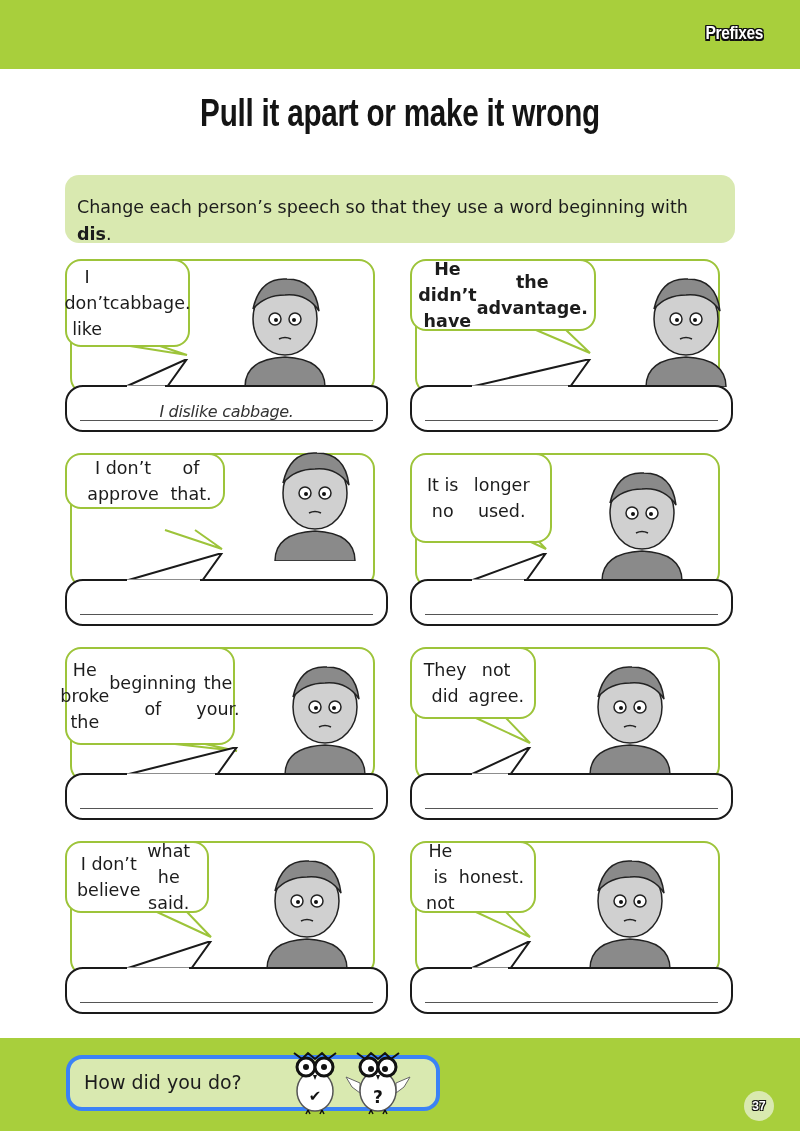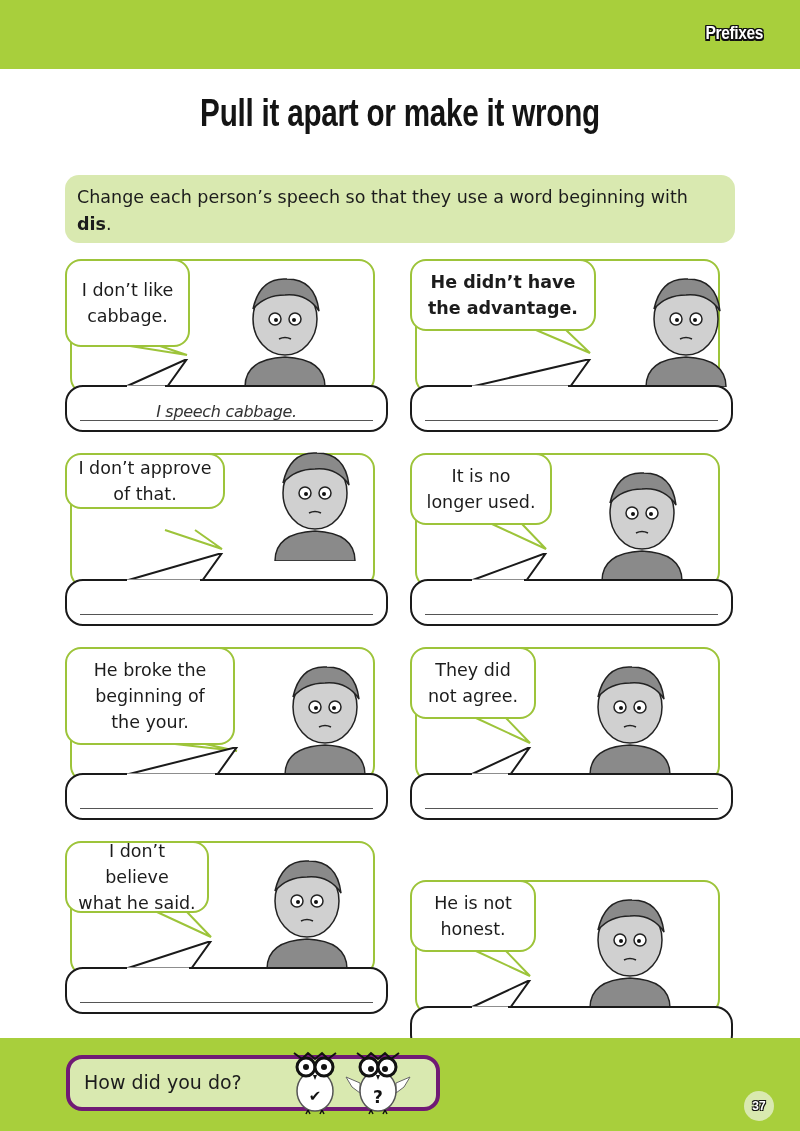--- a/index.html
+++ b/index.html
@@ -19,34 +19,34 @@
     .page-title {
       position: absolute; left: 0; width: 800px; top: 92px; text-align: center;
       font-family: "Liberation Sans", sans-serif; font-weight: bold; font-size: 38px; color: #141414;
       transform: scaleX(0.78); transform-origin: center;
       letter-spacing: -0.3px;
     }
 
     .instruction-box {
       position: absolute; left: 65px; top: 175px; width: 670px; height: 68px;
       background: #d9e9b0; border-radius: 14px;
-      padding: 9px 12px; font-size: 17.5px; line-height: 27px; color: #1c1c1c;
+      padding: 19px 12px; font-size: 17.5px; line-height: 27px; color: #1c1c1c;
     }
     .instruction-box b { font-weight: bold; }
 
     .panel { position: absolute; width: 330px; height: 180px; }
     .panel .frame {
       position: absolute; left: 5px; top: 0; width: 305px; height: 135px;
       border: 2px solid #9dc43a; border-radius: 16px; background: #ffffff;
     }
     .panel .speech {
       position: absolute; left: 0; top: 0;
       border: 2px solid #9dc43a; border-radius: 16px; background: #ffffff;
       font-size: 17.5px; line-height: 26px; text-align: center; color: #1c1c1c;
-      padding: 8px 10px; display: flex; align-items: center; justify-content: center; flex-direction: column;
+      padding: 8px 10px; display: flex; align-items: center; justify-content: center; flex-direction: row;
     }
     .panel .speech-tail { position: absolute; }
     .panel .illus { position: absolute; }
     .panel .answer {
       position: absolute; left: 0; top: 126px; width: 323px; height: 47px;
       border: 2px solid #1a1a1a; border-radius: 18px; background: #ffffff;
     }
     .panel .answer .line {
       position: absolute; left: 13px; right: 13px; bottom: 9px; height: 0;
       border-bottom: 1.5px solid #555;
@@ -54,21 +54,21 @@
     .panel .answer .written {
       position: absolute; left: 0; right: 0; bottom: 9px; text-align: center;
       font-family: "DejaVu Sans", sans-serif; font-size: 16px; font-style: italic; font-weight: 300; color: #333;
       letter-spacing: -0.3px;
     }
     .panel .answer-tail { position: absolute; }
 
     .bottom-band { position: absolute; left: 0; top: 1038px; width: 800px; height: 93px; background: #a8cf3c; }
     .review-box {
       position: absolute; left: 66px; top: 1055px; width: 374px; height: 56px;
-      background: #d9e9b0; border: 4px solid #701a75; border-radius: 16px;
+      background: #d9e9b0; border: 4px solid #3b82f6; border-radius: 16px;
     }
     .review-label {
       position: absolute; left: 14px; top: 12px; font-size: 19px; color: #1c1c1c;
     }
     .owl { position: absolute; }
     .page-number {
       position: absolute; left: 744px; top: 1091px; width: 30px; height: 30px; border-radius: 50%;
       background: #d9e9b0; display: flex; align-items: center; justify-content: center;
       font-family: "Liberation Sans", sans-serif; font-weight: bold; font-size: 12px; color: #fff;
       text-shadow: -1px -1px 0 #111, 1px -1px 0 #111, -1px 1px 0 #111, 1px 1px 0 #111;
@@ -105,21 +105,21 @@
           <circle cx="80" cy="52" r="6" fill="#fff" stroke="#222" stroke-width="1.5"></circle>
           <circle cx="61" cy="53" r="2" fill="#111"></circle>
           <circle cx="79" cy="53" r="2" fill="#111"></circle>
           <path d="M64 72 Q70 69 76 72" fill="none" stroke="#222" stroke-width="1.5"></path>
         </svg>
       </div>
       <svg class="answer-tail" style="left:0;top:100px" width="330" height="30">
         <path d="M60 28 L122 0 L102 28" fill="#fff" stroke="#1a1a1a" stroke-width="2"></path>
       </svg>
       <div class="answer">
-        <div class="written">I speech cabbage.</div>
+        <div class="written">I dislike cabbage.</div>
         <div class="line"></div>
       </div>
       <svg style="position:absolute;left:0;top:126px" width="330" height="4">
         <path d="M62 2 L100 2" stroke="#fff" stroke-width="3"></path>
       </svg>
     </div>
     <div class="panel" style="left: 410px; top: 259px; font-weight: bold;">
       <div class="frame"></div>
       <svg class="speech-tail" style="left:0;top:0" width="330" height="130">
         <path d="M126 71 L180 94 L156 71" fill="#fff" stroke="#9dc43a" stroke-width="2"></path>
@@ -183,21 +183,21 @@
       </div>
       <svg style="position:absolute;left:0;top:126px" width="330" height="4">
         <path d="M62 2 L135 2" stroke="#fff" stroke-width="3"></path>
       </svg>
     </div>
     <div class="panel" style="left: 410px; top: 453px;">
       <div class="frame"></div>
       <svg class="speech-tail" style="left:0;top:0" width="330" height="130">
         <path d="M82 71 L136 96 L112 71" fill="#fff" stroke="#9dc43a" stroke-width="2"></path>
       </svg>
-      <div class="speech" style="width:142px;height:72px">
+      <div class="speech" style="width:142px;height:90px">
         <div>It is no</div>
         <div>longer used.</div>
 
       </div>
       <div class="illus" style="left:162px; top:8px;">
         <svg width="140" height="120" viewBox="0 0 140 120">
           <path d="M30 120 Q30 92 70 90 Q110 92 110 120 Z" fill="#8a8a8a" stroke="#222" stroke-width="1.5"></path>
           <ellipse cx="70" cy="52" rx="32" ry="36" fill="#d0d0d0" stroke="#222" stroke-width="1.5"></ellipse>
           <path d="M38 42 Q45 10 72 12 Q100 12 104 44 Q92 26 70 28 Q50 28 38 42 Z" fill="#8a8a8a" stroke="#222" stroke-width="1.5"></path>
           <circle cx="60" cy="52" r="6" fill="#fff" stroke="#222" stroke-width="1.5"></circle>
@@ -310,21 +310,21 @@
         <path d="M60 28 L146 0 L126 28" fill="#fff" stroke="#1a1a1a" stroke-width="2"></path>
       </svg>
       <div class="answer">
         <div class="written"></div>
         <div class="line"></div>
       </div>
       <svg style="position:absolute;left:0;top:126px" width="330" height="4">
         <path d="M62 2 L124 2" stroke="#fff" stroke-width="3"></path>
       </svg>
     </div>
-    <div class="panel" style="left: 410px; top: 841px; margin-top: 39px;">
+    <div class="panel" style="left: 410px; top: 841px;">
       <div class="frame"></div>
       <svg class="speech-tail" style="left:0;top:0" width="330" height="130">
         <path d="M66 71 L120 96 L96 71" fill="#fff" stroke="#9dc43a" stroke-width="2"></path>
       </svg>
       <div class="speech" style="width:126px;height:72px">
         <div>He is not</div>
         <div>honest.</div>
 
       </div>
       <div class="illus" style="left:150px; top:8px;">

